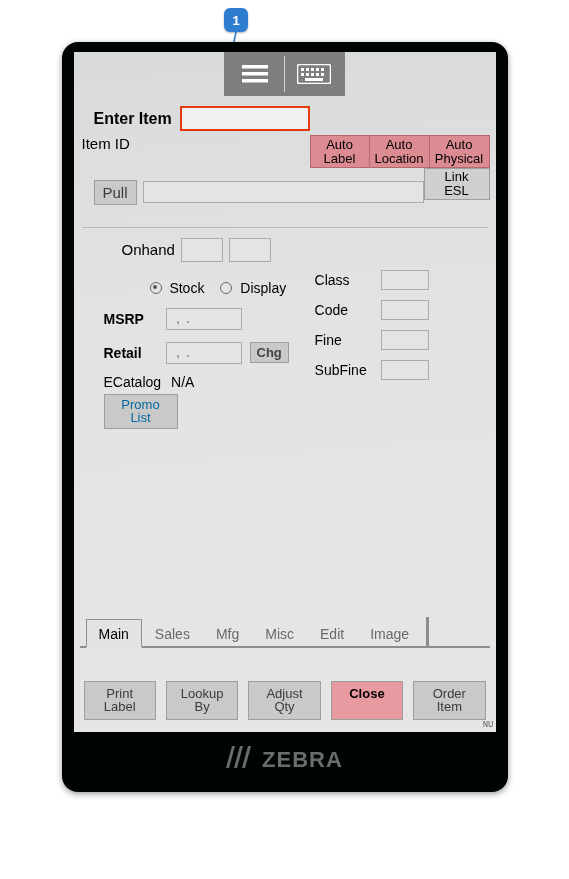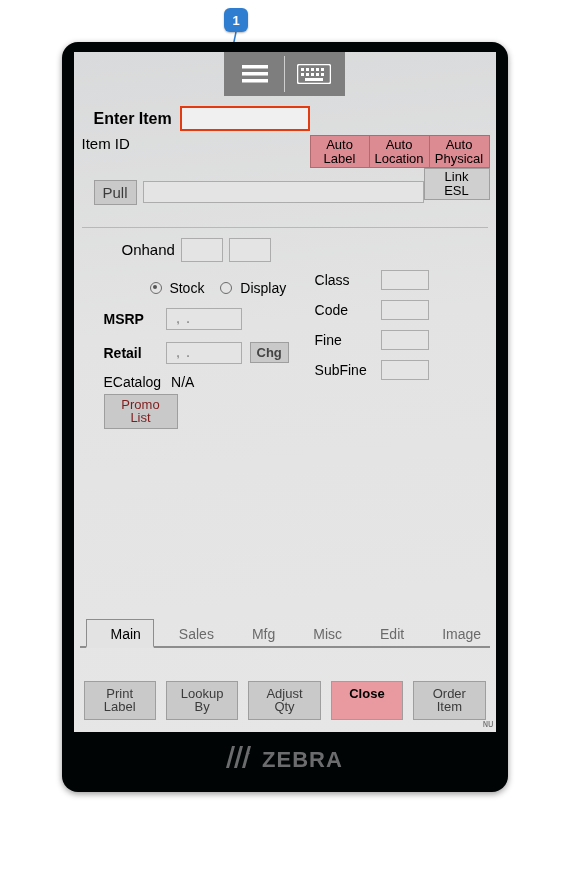--- a/index.html
+++ b/index.html
@@ -170,33 +170,33 @@
   .kv-row { display:flex; align-items:center; gap:8px; margin-top:12px; padding-left:16px;font-weight:bold;}
   .kv-row .lbl { width:54px; text-align:left; font-size:14px; }
   .valbox { width:64px; height:20px; background:#e4e4e4; border:1px solid #acacac;
             font-size:11px; color:#888; display:flex; align-items:center; justify-content:flex-start;
             padding-left:10px; letter-spacing:2px;}
   .chg-btn { background:#c9c9c9; border:1px solid #9e9e9e; font-size:13px; padding:2px 6px; color:#444;}
 
   .ecat-row { display:flex; gap:10px; padding-left:16px; margin-top:10px; font-size:14px;}
   .promo-btn {
     background:#c9c9c9; border:1px solid #9e9e9e; font-size:13px;
-    color:#7f1d1d; padding:3px 8px; margin-left:16px; margin-top:4px; text-align:center;
+    color:#0369a1; padding:3px 8px; margin-left:16px; margin-top:4px; text-align:center;
     width:56px; line-height:1.05;
   }
 
   .right-kv { display:flex; align-items:center; gap:0; margin-top:10px; }
   .right-kv .rlbl { width:66px; font-size:14px; }
   .rbox { width:46px; height:18px; background:#e4e4e4; border:1px solid #acacac; }
 
   
   .tabs { position:absolute; bottom:84px; left:6px; right:6px;
           display:flex; border-bottom:2px solid #8d8d8d; padding:0 6px;}
   .tab {
-    font-size:14px; padding:6px 12px 4px 24px; color:#6a6a6a;
+    font-size:14px; padding:6px 12px 4px 12px; color:#6a6a6a;
     border:1px solid transparent; border-bottom:none;
     position:relative; top:2px;
   }
   .tab.active {
     background:#e3e3e3; color:#000;
     border:1px solid #8d8d8d; border-bottom:2px solid #e3e3e3;
   }
   .tab-endcap { width:3px; background:#8d8d8d; align-self:stretch; margin-left:4px;}
 
   

